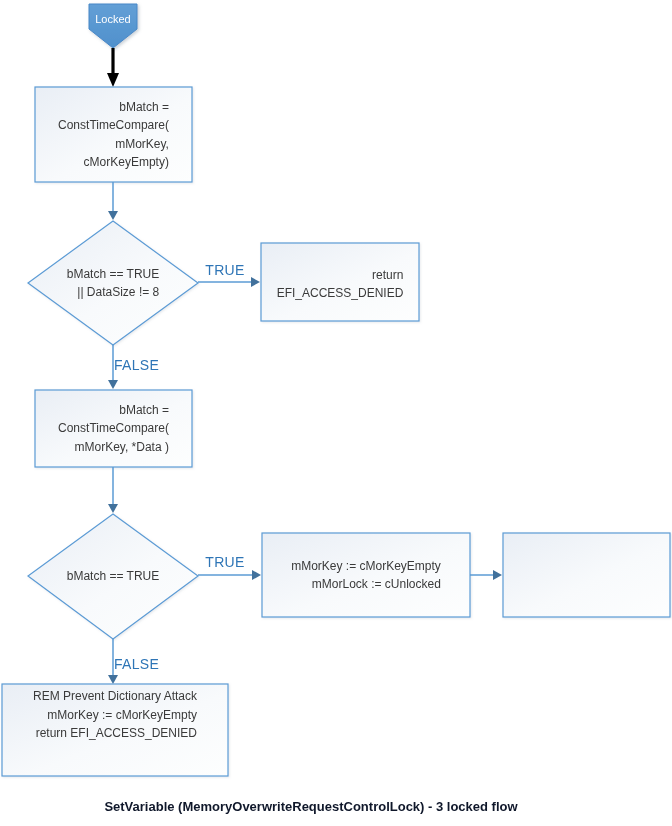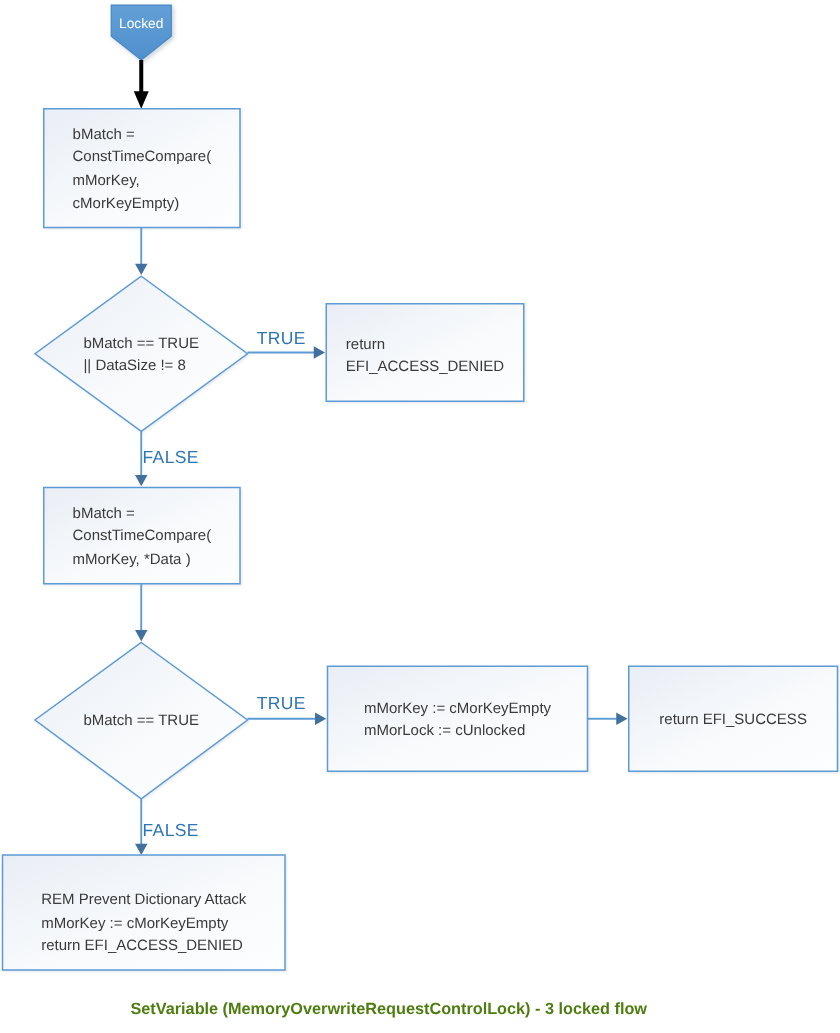--- a/index.html
+++ b/index.html
@@ -21,21 +21,21 @@
     width: 672px;
     height: 826px;
     z-index: 0;
   }
   .node-text {
     position: absolute;
     z-index: 2;
     display: flex;
     align-items: center;
     justify-content: center;
-    text-align: left;
+    text-align: right;
     white-space: pre-line;
     font-size: 12px;
     line-height: 18.5px;
     color: #3a3a3a;
   }
   .start-text {
     position: absolute;
     z-index: 2;
     display: flex;
     align-items: center;
@@ -54,21 +54,21 @@
   }
   .caption {
     position: absolute;
     z-index: 2;
     left: 0;
     top: 799px;
     width: 622px;
     text-align: center;
     font-size: 13px;
     font-weight: bold;
-    color: #4d7c0f;
+    color: #0f172a;
   }
 </style>
 </head>
 <body>
 
 <div id="stage">
 
   <svg id="shapes" viewBox="0 0 672 826" xmlns="http://www.w3.org/2000/svg">
     <defs>
       <linearGradient id="nodeGrad" x1="0" y1="0" x2="1" y2="1">
@@ -152,23 +152,22 @@
 ConstTimeCompare(
 mMorKey, *Data )</div>
 
   <div class="node-text" style="left:28px; top:514px; width:170px; height:125px;">bMatch == TRUE</div>
 
   <div class="branch-label" style="left:205px; top:554px; width:40px;">TRUE</div>
 
   <div class="node-text" style="left:262px; top:533px; width:208px; height:84px;">mMorKey := cMorKeyEmpty
 mMorLock := cUnlocked</div>
 
-  <div class="node-text" style="left:503px; top:533px; width:167px; height:84px;">return EFI_SUCCESS</div>
 
   <div class="branch-label" style="left:114px; top:656px; width:42px;">FALSE</div>
 
-  <div class="node-text" style="left:2px; top:684px; width:226px; height:108px;">REM Prevent Dictionary Attack
+  <div class="node-text" style="left:2px; top:661px; width:226px; height:108px;">REM Prevent Dictionary Attack
 mMorKey := cMorKeyEmpty
 return EFI_ACCESS_DENIED</div>
 
   <div class="caption">SetVariable (MemoryOverwriteRequestControlLock) - 3 locked flow</div>
 
 </div>
 
 </body></html>

